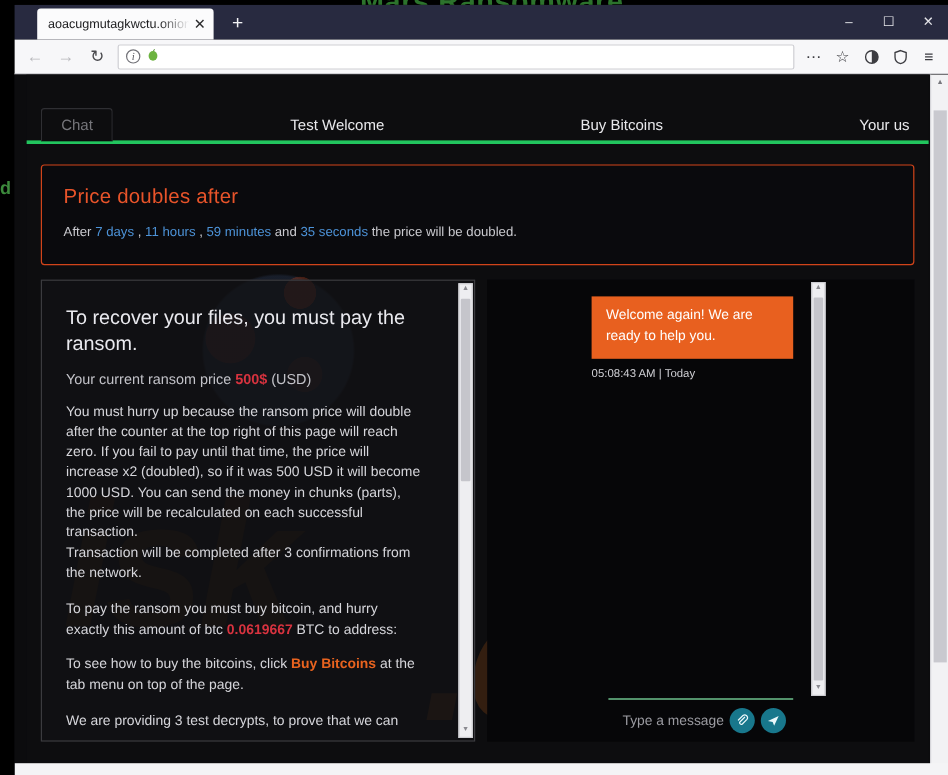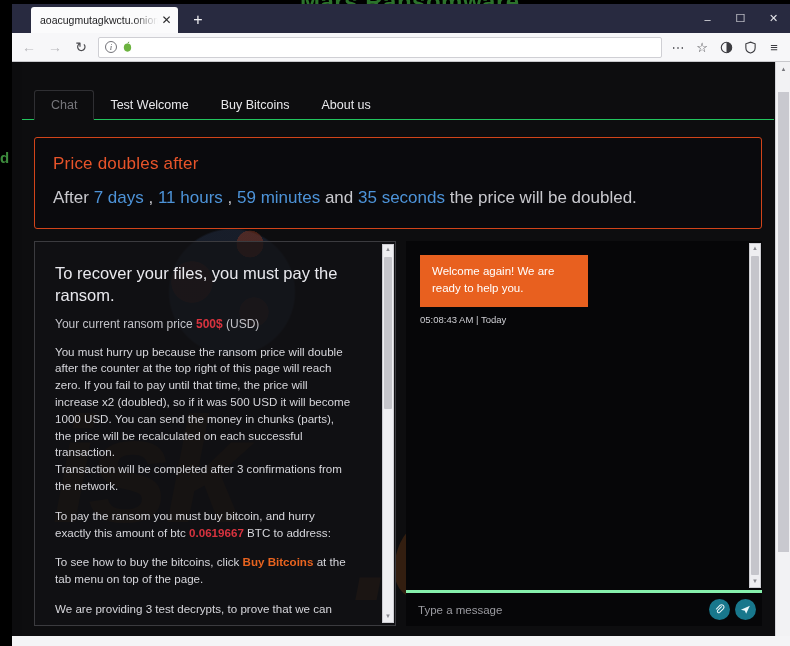--- a/index.html
+++ b/index.html
@@ -179,23 +179,24 @@
       radial-gradient(circle 22px at 168px 62px, rgba(200,70,30,.30) 60%, transparent 62%),
       radial-gradient(circle 24px at 172px 130px, rgba(90,40,30,.32) 60%, transparent 62%),
       radial-gradient(circle 100px at 150px 110px, rgba(38,52,78,.42) 62%, transparent 64%);
   }
 
   
   #sitetabs {
     position: relative;
     margin: 28px 0 0 0;
     height: 30px;
-    border-bottom: 1px solid #22c55e;
+    border-bottom: 3px solid #22c55e;
     display: flex; align-items: stretch;
     padding-left: 12px;
+    justify-content: space-between;
   }
   .sitetab {
     display: flex; align-items: center;
     padding: 0 16px;
     font-size: 12.5px; color: #e9e9ec;
     cursor: pointer;
   }
   .sitetab.active {
     color: #76767b;
     border: 1px solid #2f2f33;
@@ -214,21 +215,21 @@
     background: rgba(10,10,12,.55);
     padding: 16px 18px 20px 18px;
   }
   #countdown-title {
     font-size: 17px; color: #e8542a;
     font-weight: 400;
     letter-spacing: .2px;
   }
   #countdown-sub {
     margin-top: 14px;
-    font-size: 17px; color: #c9c9ce;
+    font-size: 11px; color: #c9c9ce;
   }
   #countdown-sub .t { color: #4d93d8; }
 
   
   #cols {
     position: relative;
     margin: 12px 12px 0 12px;
     height: 385px;
     display: flex;
     gap: 10px;
@@ -287,20 +288,21 @@
     border-radius: 1px;
   }
 
   
   #chatpanel {
     position: relative;
     flex: 1 1 auto;
     background: #060608;
     display: flex; flex-direction: column;
     overflow: hidden;
+    align-items: center;
   }
   #chatlog {
     position: relative;
     flex: 1 1 auto;
     padding: 14px 28px 8px 14px;
     overflow: hidden;
   }
   #bubble {
     display: inline-block;
     max-width: 168px;
@@ -310,21 +312,21 @@
     padding: 8px 12px 9px 12px;
   }
   #bubble-time {
     margin-top: 7px;
     font-size: 9.5px; color: #cfcfd4;
   }
   #chat-input-row {
     position: relative;
     flex: 0 0 auto;
     height: 36px;
-    border-top: 3px solid #86efac;
+    border-top: 1px solid #86efac;
     display: flex; align-items: center;
     padding: 0 6px 0 12px;
   }
   #chat-placeholder {
     flex: 1 1 auto;
     font-size: 11.5px; color: #9b9ba1;
     cursor: text;
   }
   .cbtn {
     width: 21px; height: 21px; margin-left: 5px;
@@ -419,21 +421,21 @@
     <div id="page">
 
       <div id="wm-dots"></div>
       <div id="wm-sk">isk</div>
       <div id="wm-com">.com</div>
 
       <div id="sitetabs">
         <div class="sitetab active">Chat</div>
         <div class="sitetab">Test Welcome</div>
         <div class="sitetab">Buy Bitcoins</div>
-        <div class="sitetab">About us</div>
+        <div class="sitetab">Your us</div>
       </div>
 
       <div id="countdown">
         <div id="countdown-title">Price doubles after</div>
         <div id="countdown-sub">
           <span>After </span>
           <span class="t">7 days</span>
           <span>, </span>
           <span class="t">11 hours</span>
           <span>, </span>

